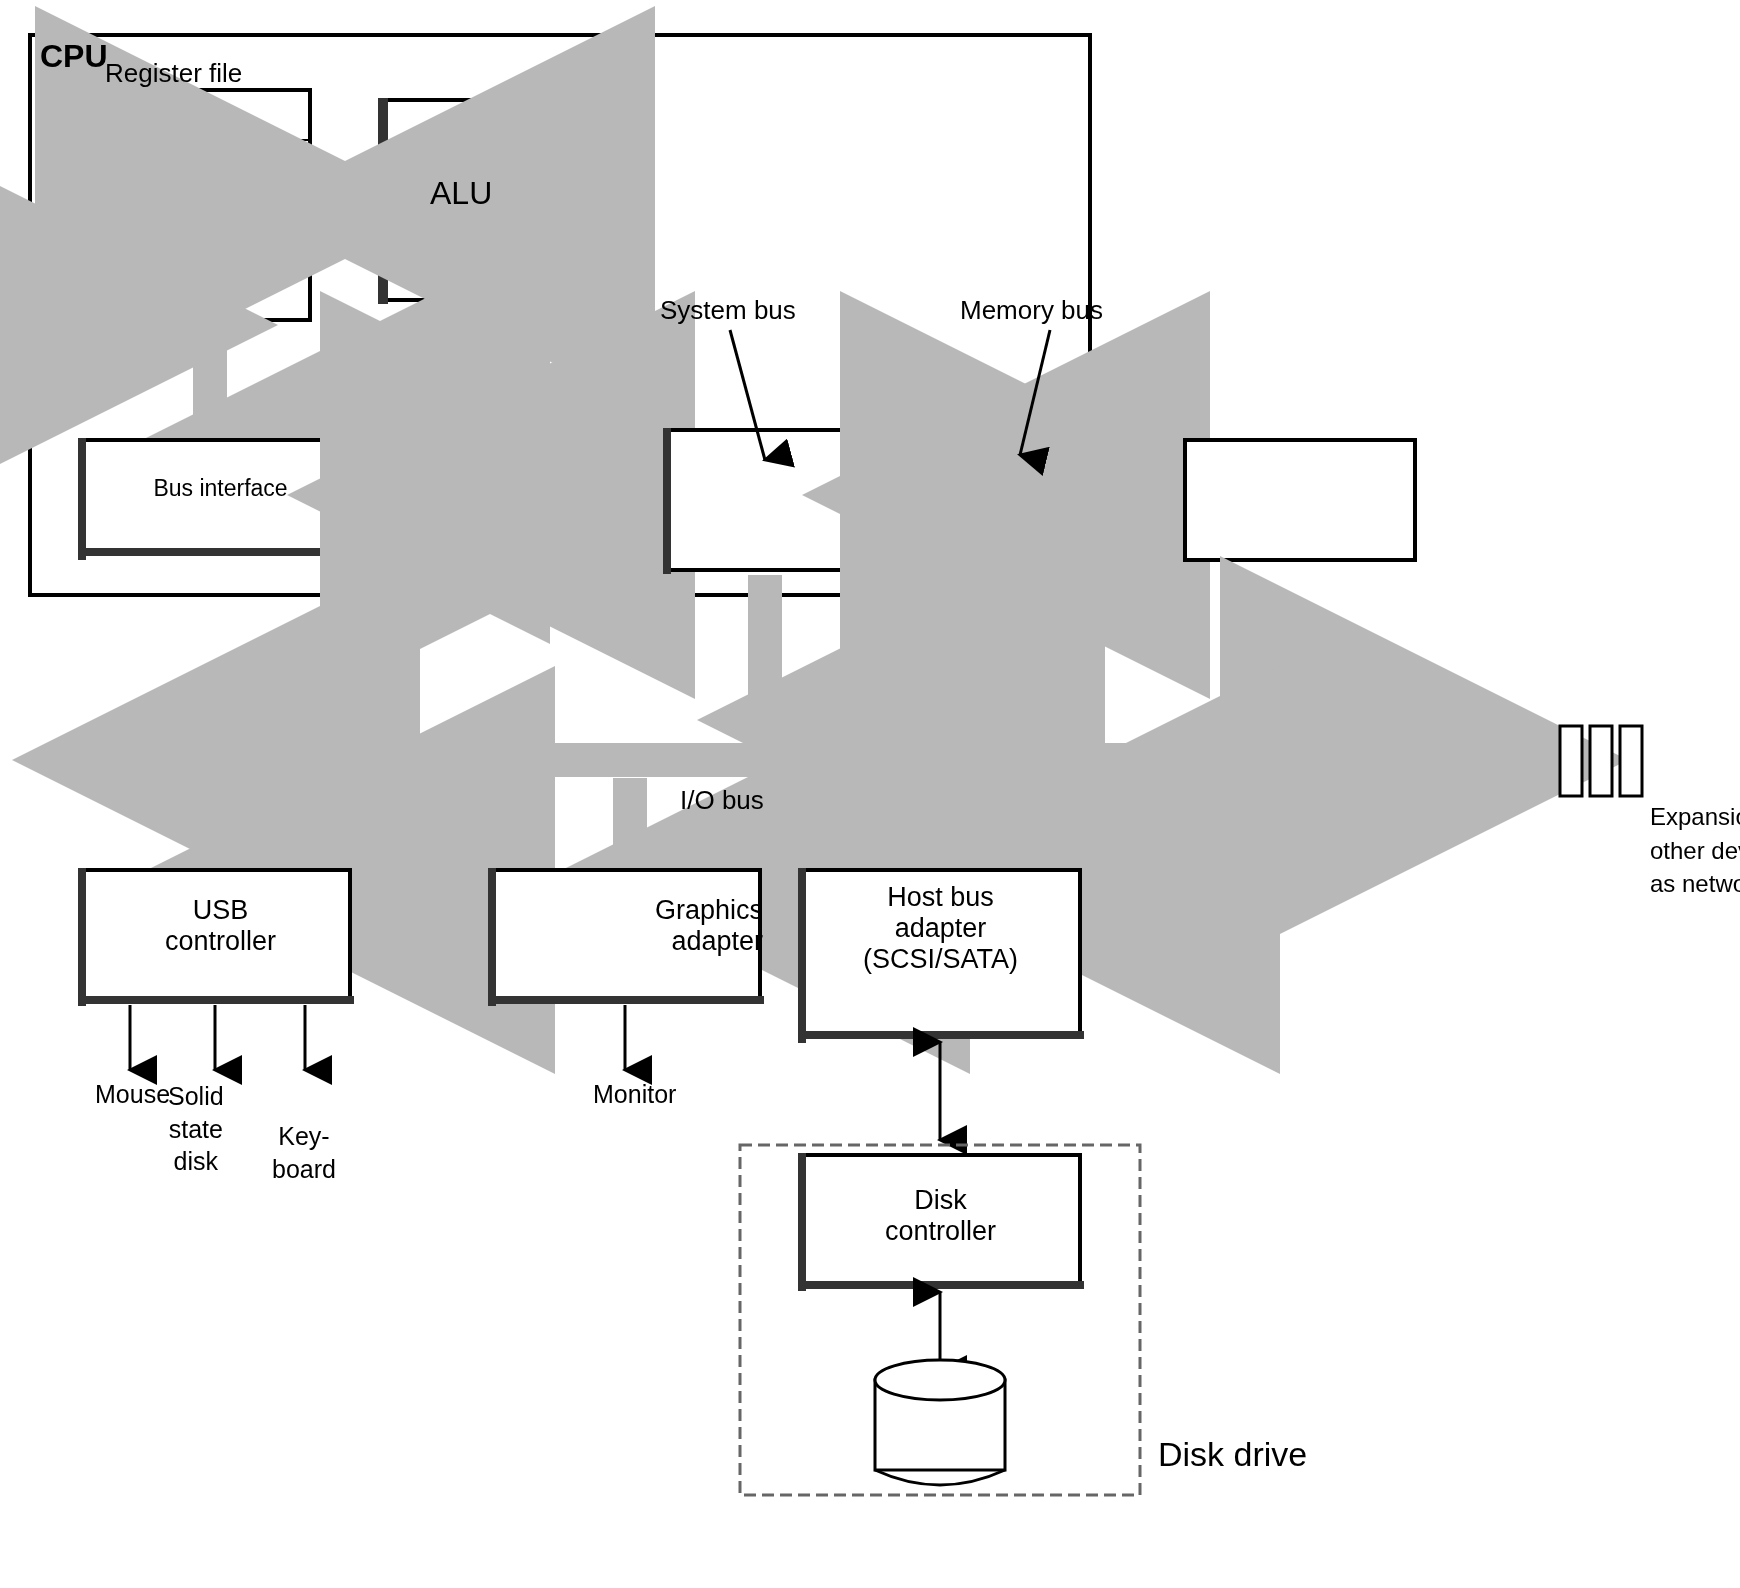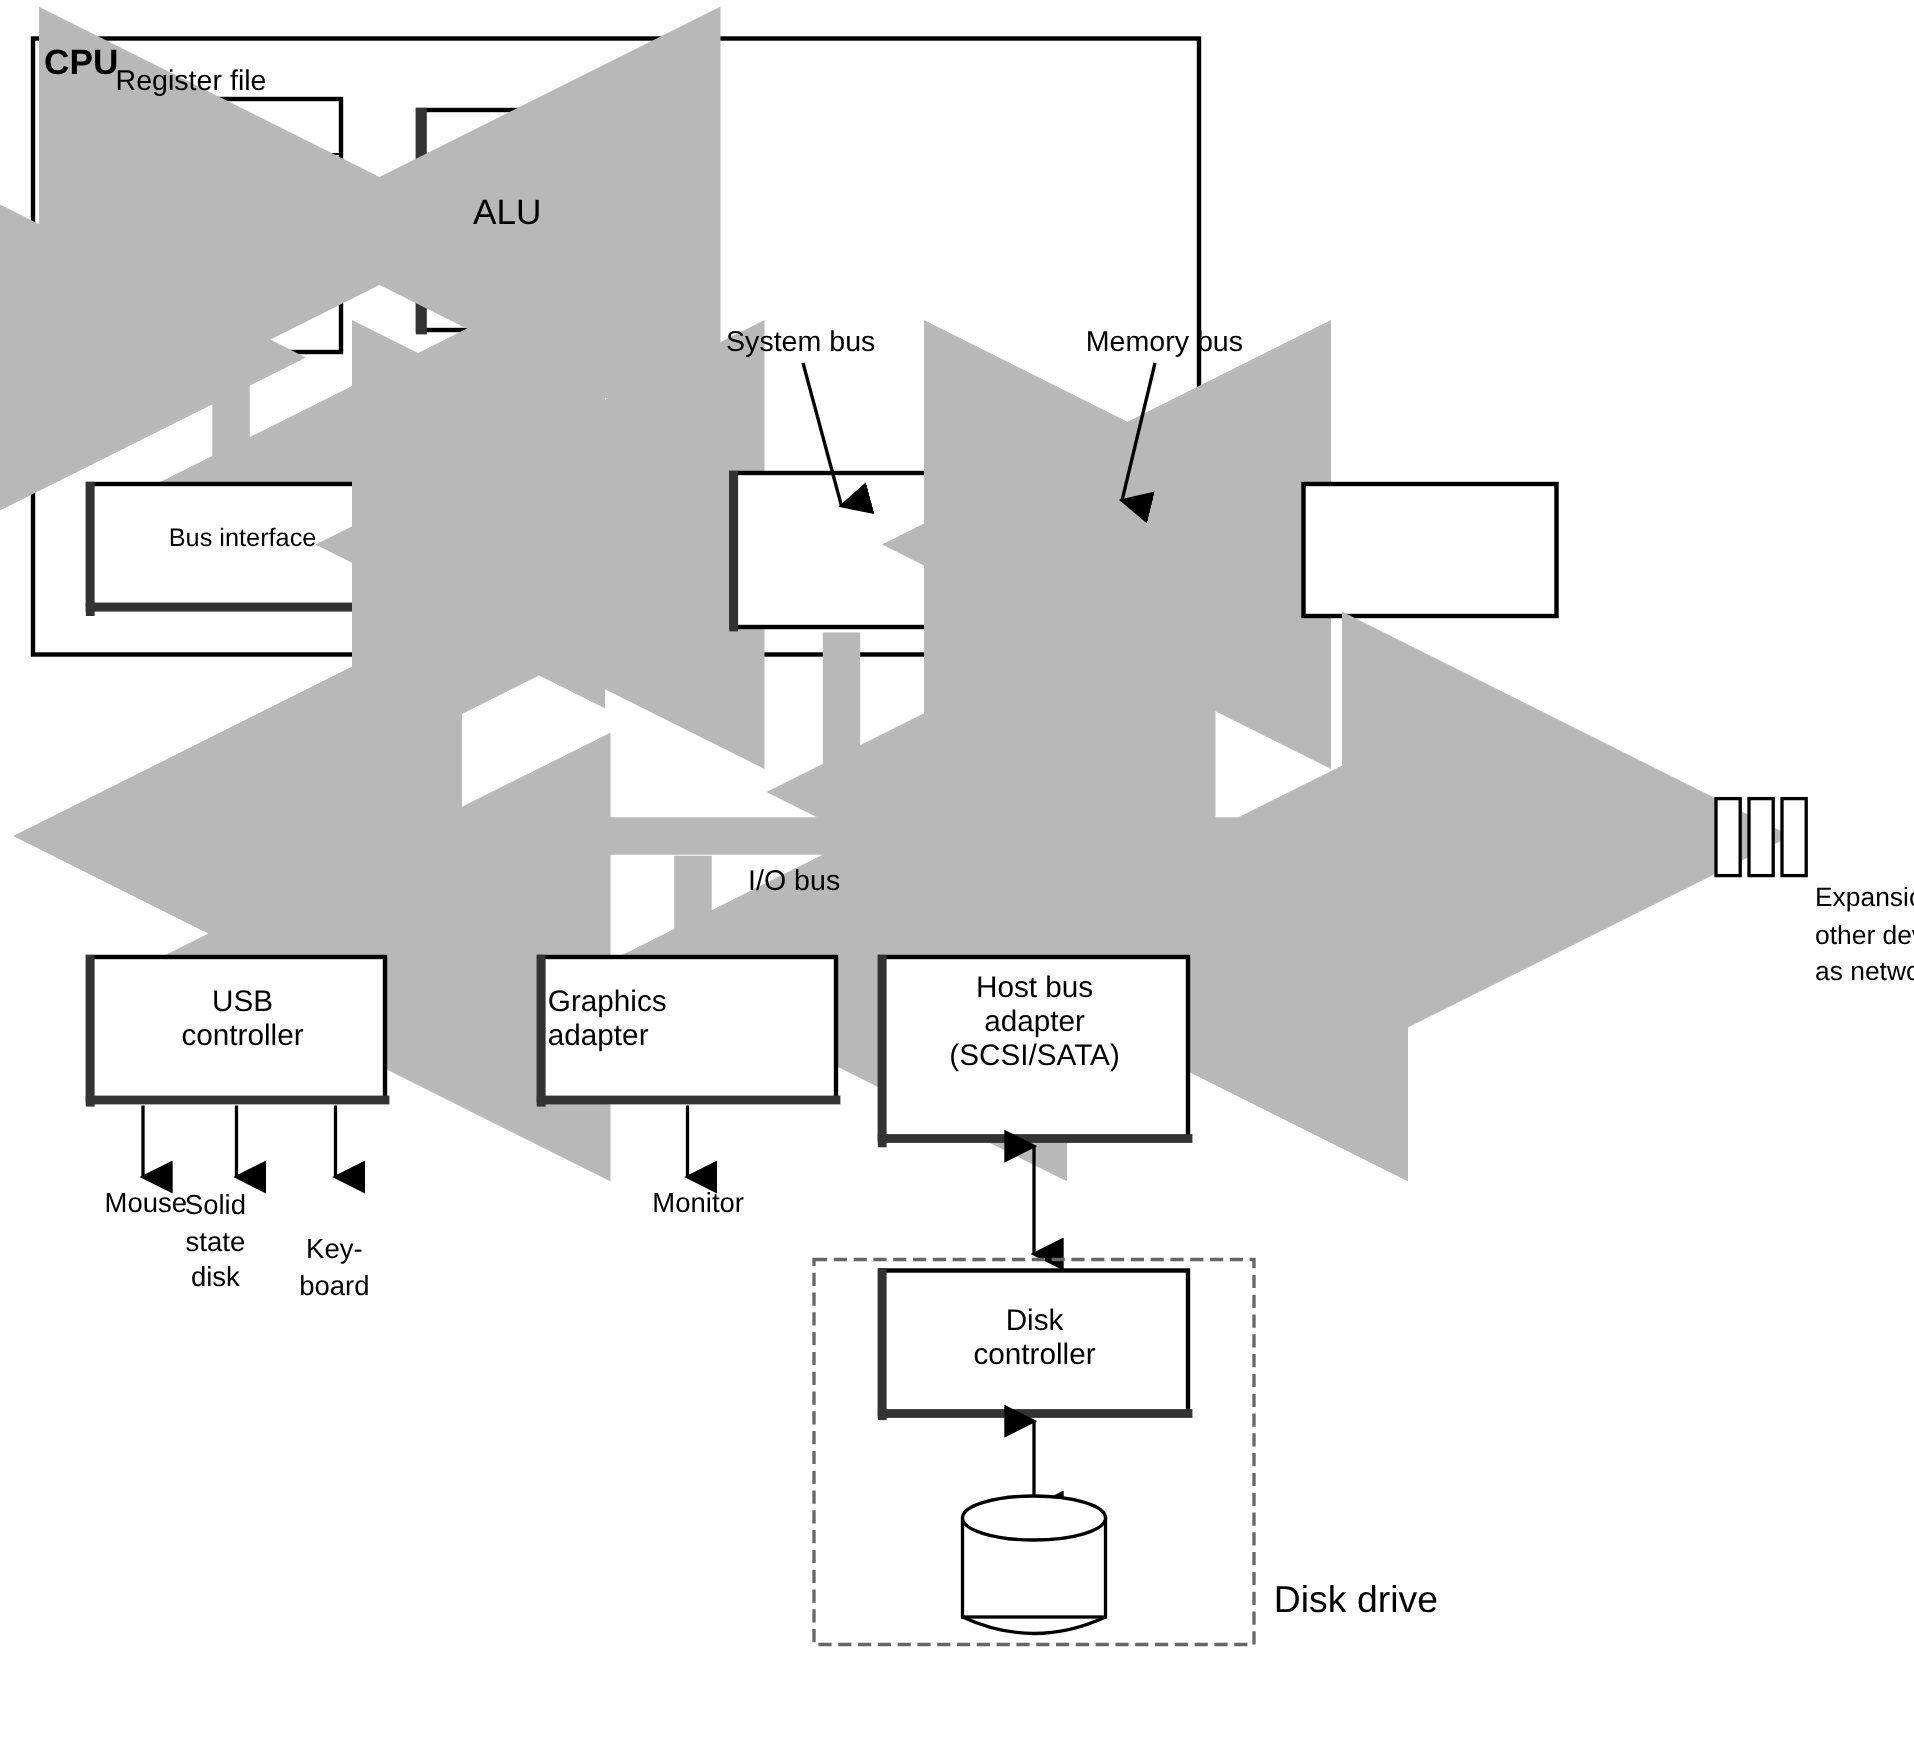--- a/index.html
+++ b/index.html
@@ -175,28 +175,28 @@
   <div class="label" style="top:58px; left:105px; font-size:26px;">Register file</div>
 
   <div class="label" style="top:175px; left:415px; font-size:32px;margin-left:15px;">ALU</div>
 
   <div class="label" style="top:475px; left:88px; font-size:23px; text-align:center; width:265px;">Bus interface</div>
 
 
 
   <div class="label" style="top:295px; left:660px; font-size:26px;">System bus</div>
 
-  <div class="label" style="top:295px; left:960px; font-size:26px;margin-left:27px;">Memory bus</div>
+  <div class="label" style="top:295px; left:960px; font-size:26px;">Memory bus</div>
 
   <div class="label" style="top:785px; left:680px; font-size:26px;">I/O bus</div>
 
   <div class="label" style="top:895px; left:88px; font-size:27px; text-align:center; width:265px; white-space:pre-line;">USB
 controller</div>
 
-  <div class="label" style="top:895px; left:498px; font-size:27px; text-align:left; width:265px; white-space:pre-line;">Graphics
+  <div class="label" style="top:895px; left:498px; font-size:27px; text-align:right; width:265px; white-space:pre-line;">Graphics
 adapter</div>
 
   <div class="label" style="top:882px; left:808px; font-size:27px; text-align:center; width:265px; white-space:pre-line;">Host bus
 adapter
 (SCSI/SATA)</div>
 
   <div class="label" style="top:800px; left:1650px; font-size:24px; text-align:left; width:280px; white-space:pre-line; line-height:1.4;">Expansion slots for
 other devices such
 as network adapters</div>
 

